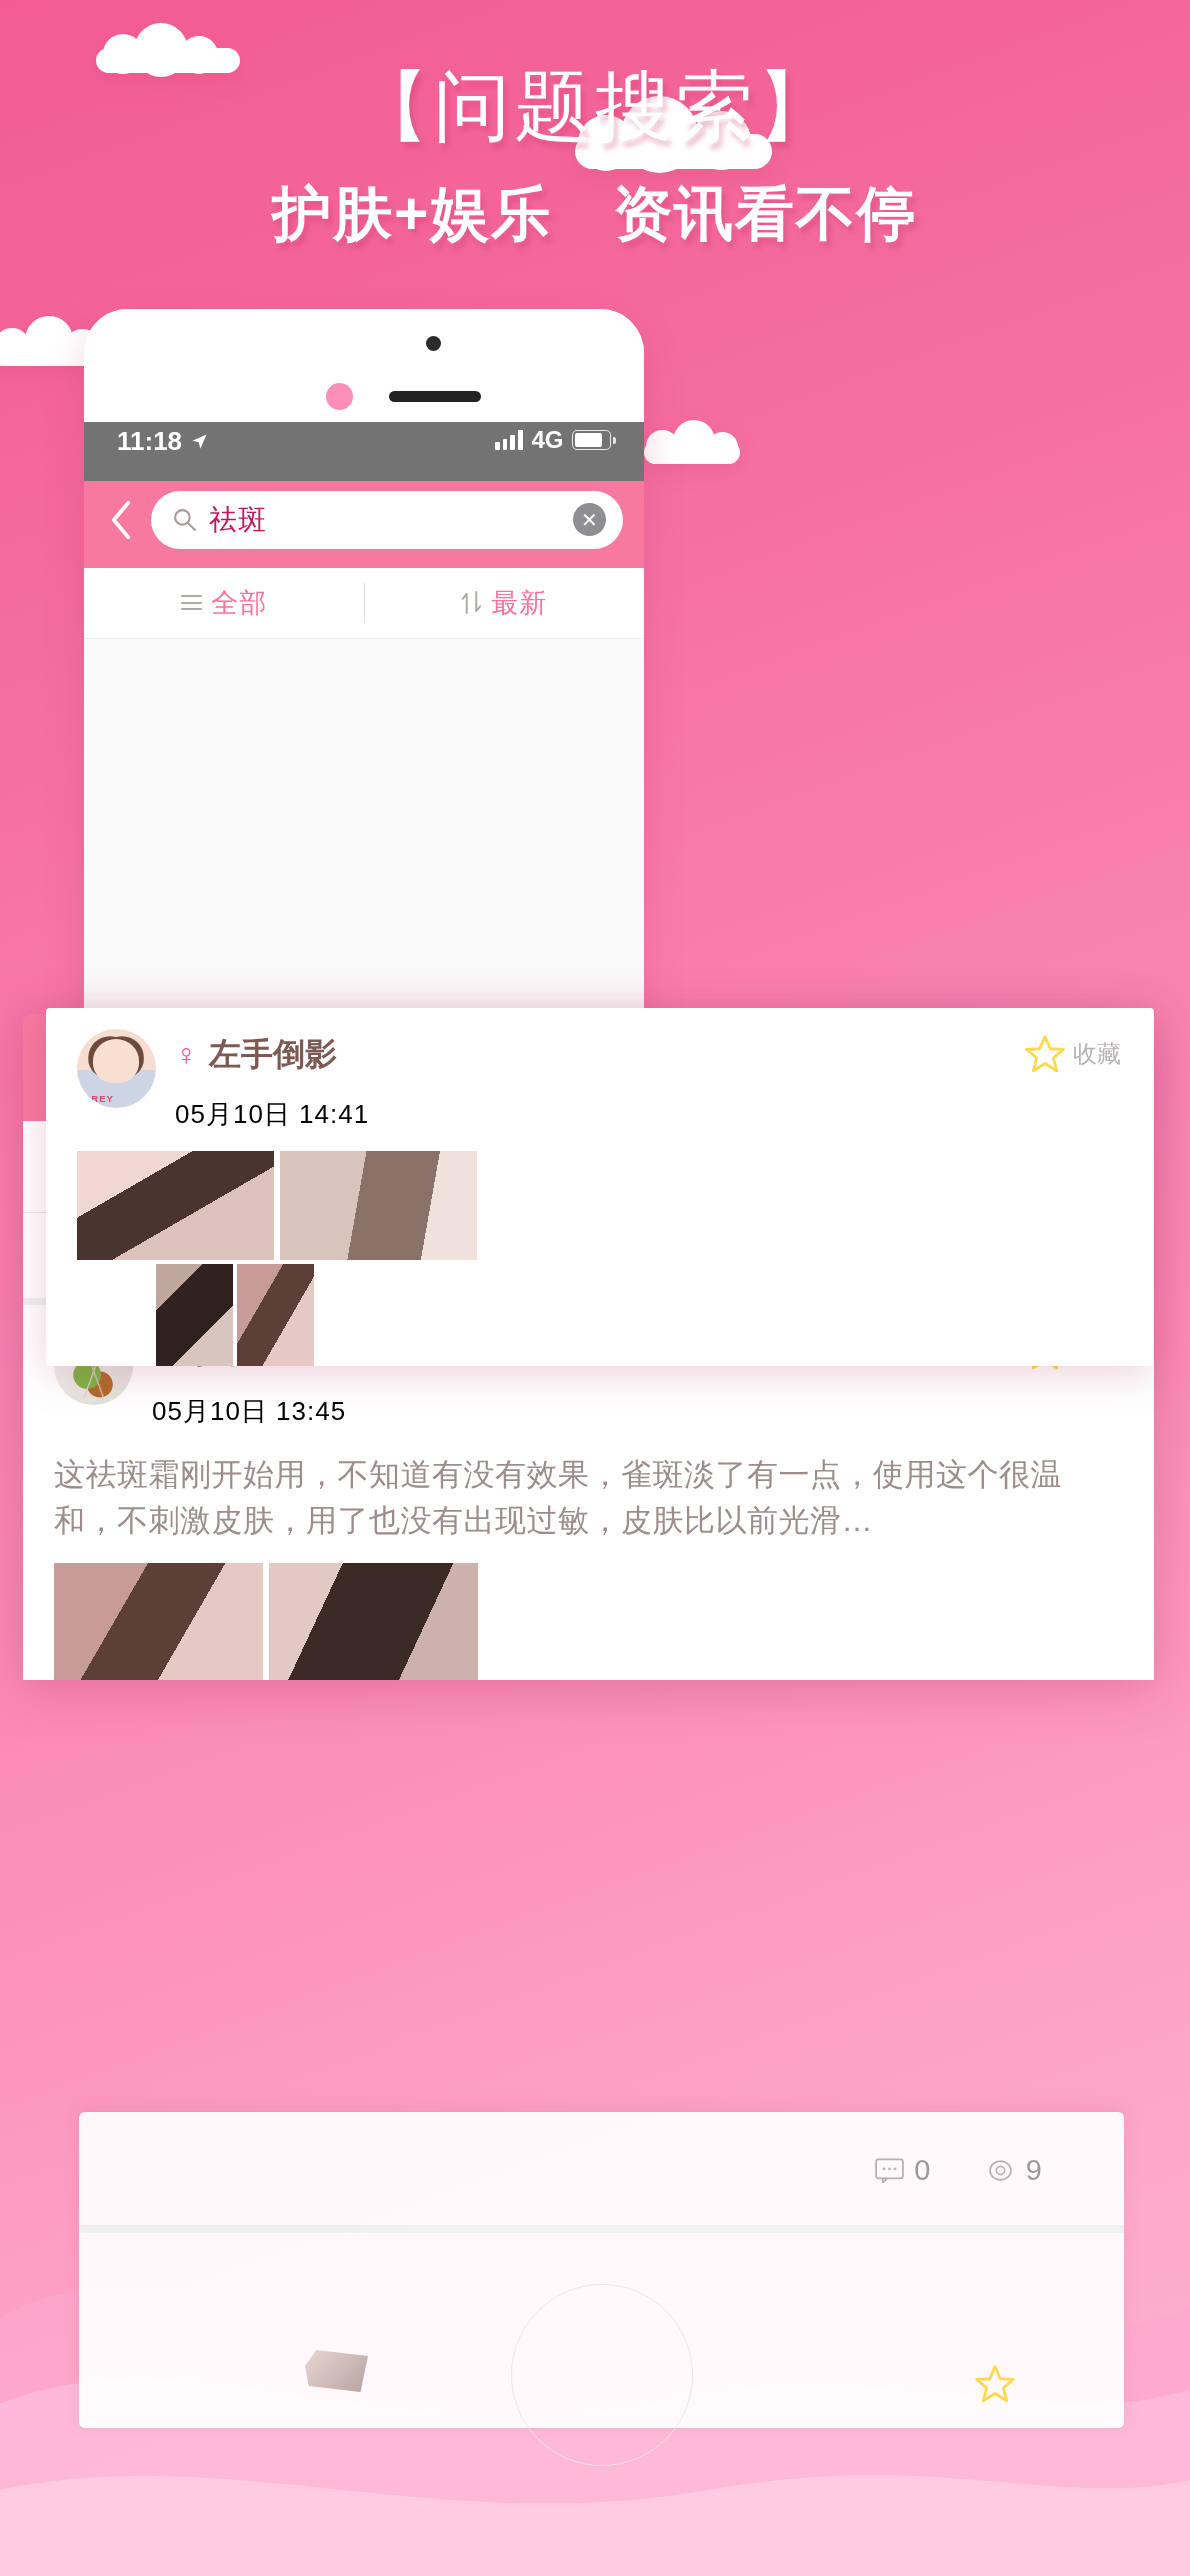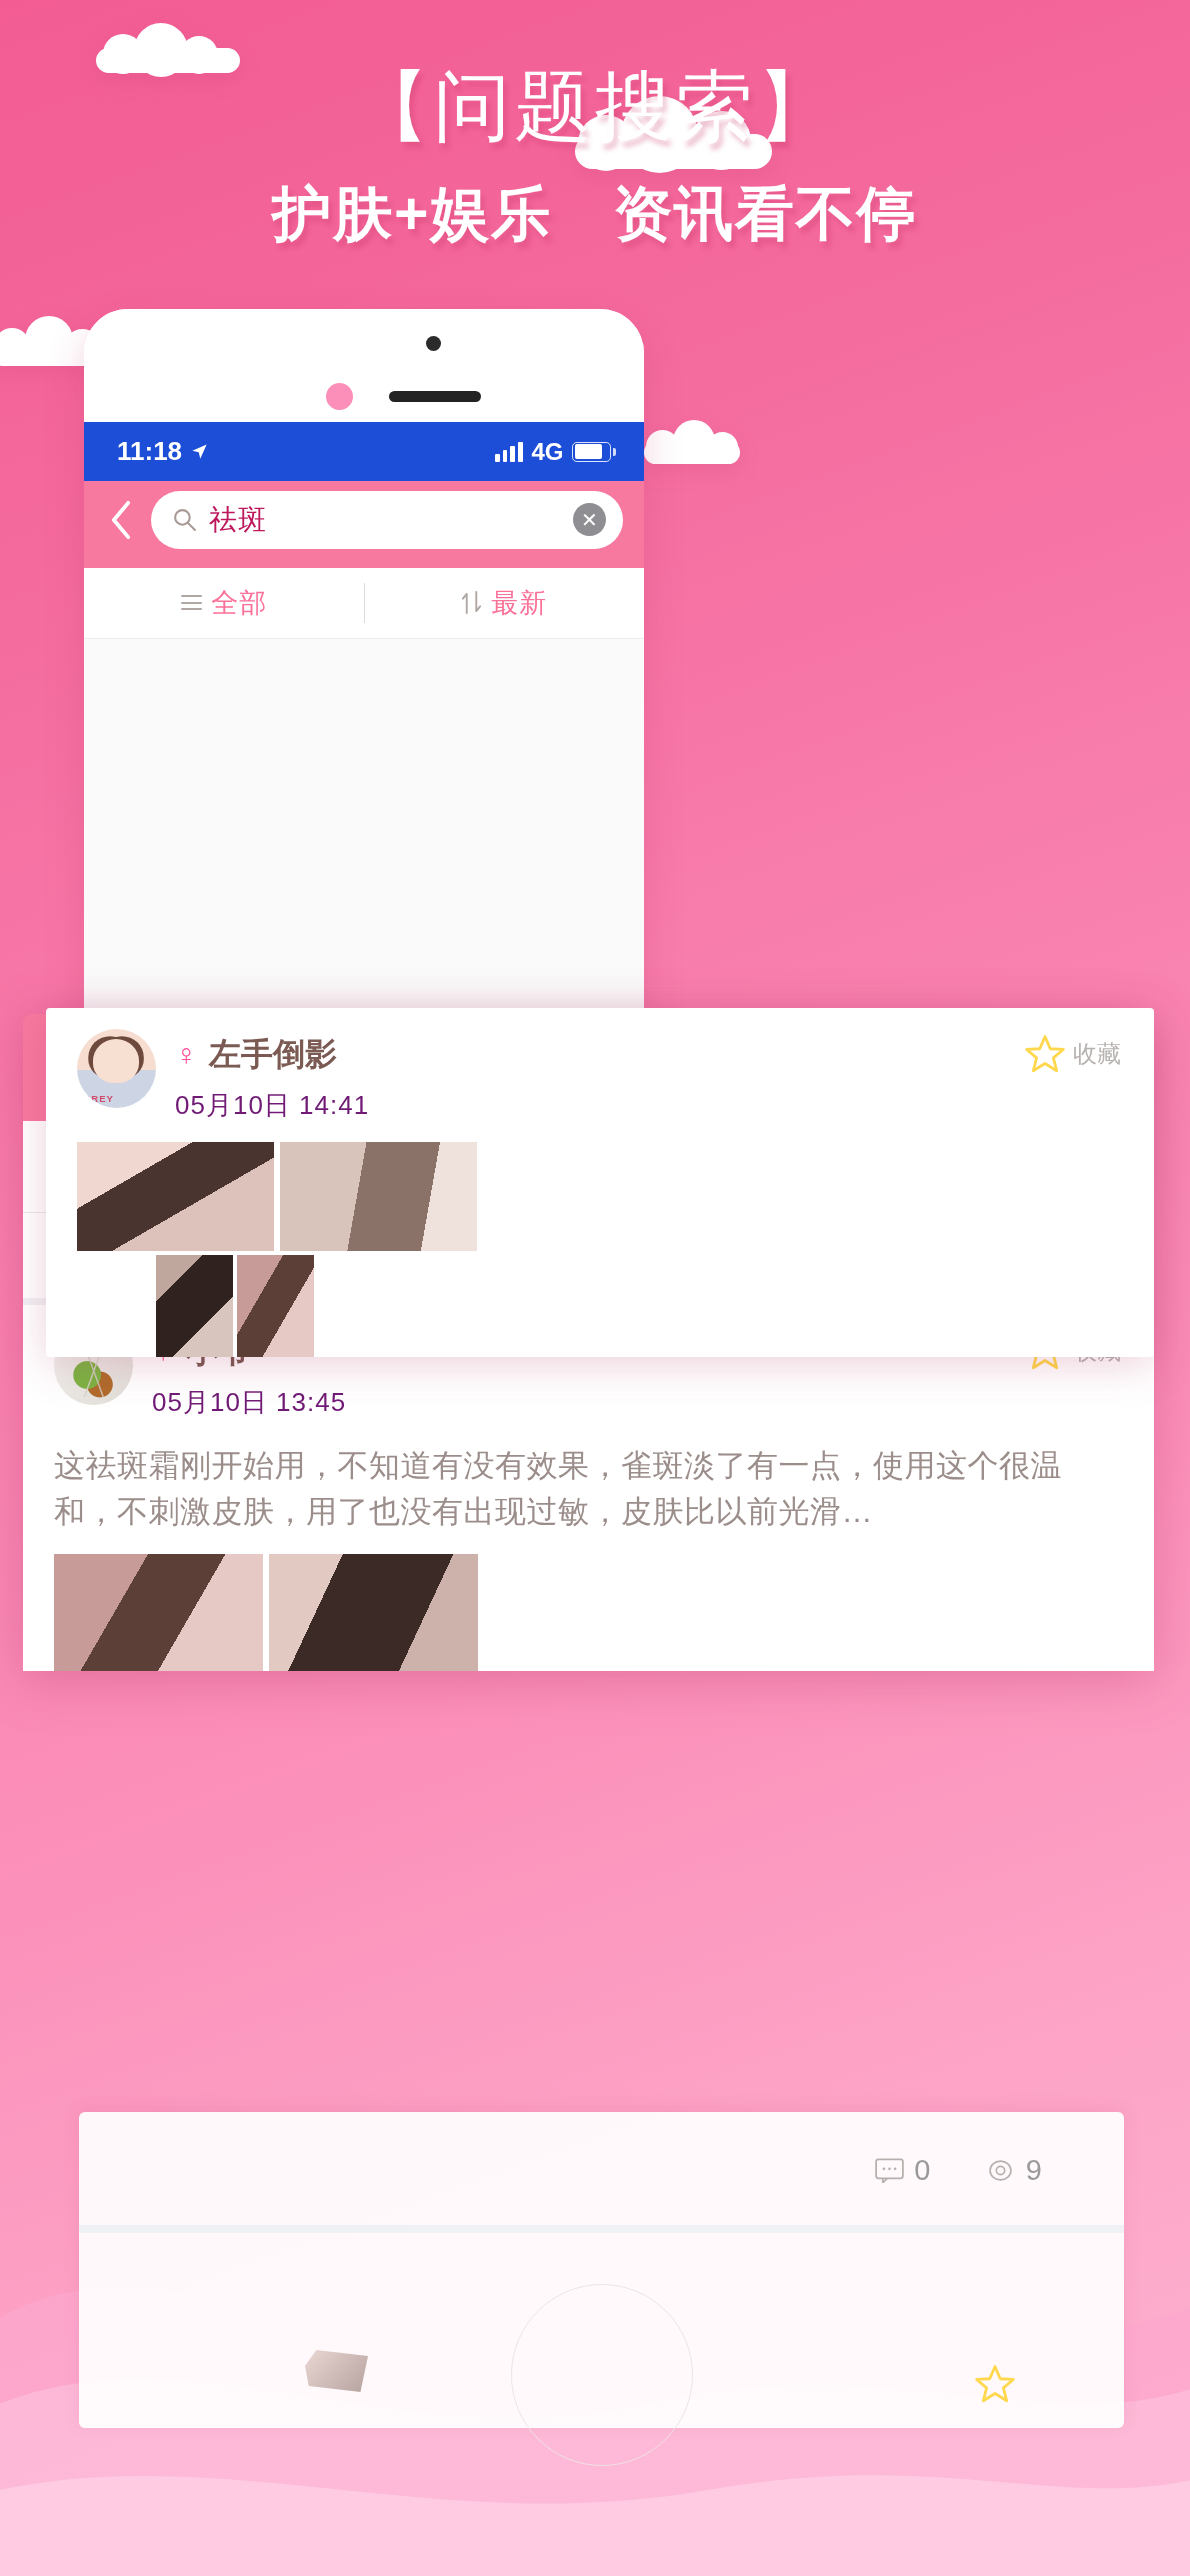--- a/index.html
+++ b/index.html
@@ -75,23 +75,23 @@
     position:absolute; width:92px; height:10.5px; border-radius:5.8px;
     background:#232323; left:305px; top:82px;
   }
   .notch-cam {
     position:absolute; width:27px; height:27px; border-radius:50%;
     background:#fb8fb9; left:242px; top:74px;
   }
 
   
   .statusbar {
-    height:59px; background:#1d4ed8;
-    display:flex; align-items:center; justify-content:space-between;
-    padding:16px 33px;
+    height:59px; background:#737373;
+    display:flex; align-items:flex-start; justify-content:space-between;
+    padding:4px 33px;
     color:#fff;
   }
   .status-left { display:flex; align-items:center; gap:7.7px; font-size:26px; font-weight:bold; }
   .status-right { display:flex; align-items:center; gap:8.6px; font-size:24px; font-weight:bold; }
   .loc-arrow { width:19px; height:19px; }
   .signal { display:flex; align-items:flex-end; gap:2.9px; height:20px; }
   .signal i { display:block; width:4.8px; background:#fff; border-radius:1px; }
   .signal i:nth-child(1){height:7.7px}
   .signal i:nth-child(2){height:11.5px}
   .signal i:nth-child(3){height:15.3px}
@@ -234,21 +234,21 @@
     font-size:9.6px; color:#d04a6a; letter-spacing:1px; font-weight:bold;
   }
   .post-meta { flex:1; padding-top:3.8px; }
   .post-user {
     display:flex; align-items:center; gap:11.5px;
     font-size:32px; color:#7a5a52; font-weight:bold;
   }
   .gender {
     color:#ff4f9a; font-size:30px; line-height:1;
   }
-  .post-date { font-size:26px; color:#701a75; margin-top:11px; letter-spacing:1px; }
+  .post-date { font-size:26px; color:#000000; margin-top:20px; letter-spacing:1px; }
   .fav {
     position:absolute; right:33px; top:25px;
     display:flex; flex-direction:row; align-items:center; gap:5.8px;
   }
   .fav-label { font-size:24px; color:#b7b2b0; }
   .post-text {
     margin-top:23px;
     font-size:31px; line-height:1.48; color:#9b8d8a;
     letter-spacing:0.5px;
   }

